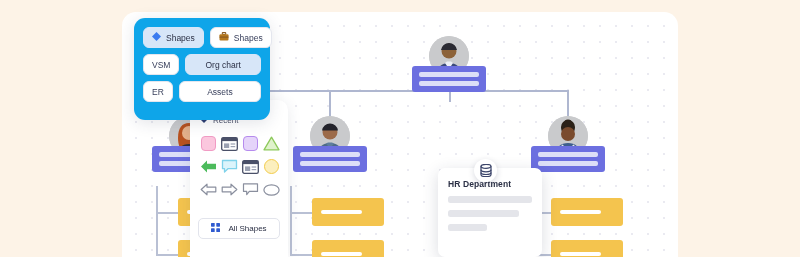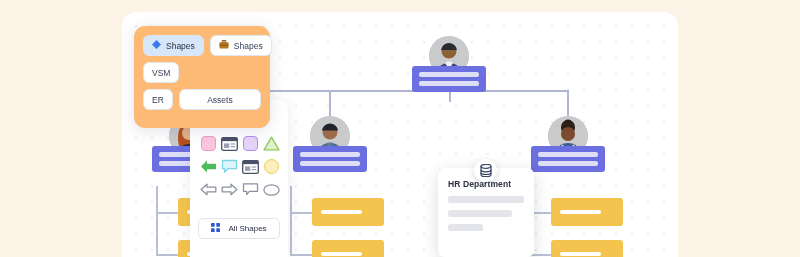--- a/index.html
+++ b/index.html
@@ -47,21 +47,21 @@
   }
   .card-purple .bar{ height:7px; background:#DDDFF7; border-radius:2px; }
   .card-yellow{
     position:absolute; background:#F4C44E; border-radius:3px;
     display:flex; align-items:center; padding:0 9px;
   }
   .card-yellow .bar{ height:4px; background:#FFFFFF; border-radius:2px; width:76%; }
 
   
   #hrcard{
-    position:absolute; left:438px; top:168px; width:96px; height:89px;
+    position:absolute; left:438px; top:168px; width:104px; height:89px;
     background:#fff; border-radius:7px;
     box-shadow:0 4px 16px rgba(40,45,80,.17);
     padding:11px 10px 0 10px; z-index:40;
   }
   #hrcard .title{ font-size:8.5px; font-weight:bold; color:#2B3045; letter-spacing:.1px; }
   #hrcard .ph{ background:#E4E5EA; border-radius:2.5px; height:7px; margin-top:7px; }
   #hrcard .ph.w1{ width:100%; }
   #hrcard .ph.w2{ width:84%; }
   #hrcard .ph.w3{ width:46%; }
   #hrbadge{
@@ -85,22 +85,22 @@
   .sq{ width:15px;height:15px;border-radius:4px; }
   #allshapes{
     position:absolute; left:8px; bottom:18px; width:82px; height:21px;
     border:1px solid #E2E4EC; border-radius:5px; background:#fff;
     display:flex; align-items:center; justify-content:center; gap:8px;
     font-size:8px; color:#2B3045;
   }
 
   
   #toolbar{
-    position:absolute; left:134px; top:26px; width:136px; height:102px;
-    background:#fdba74; border-radius:11px;
+    position:absolute; left:134px; top:18px; width:136px; height:102px;
+    background:#0ea5e9; border-radius:11px;
     box-shadow:0 3px 16px rgba(40,45,80,.13);
     z-index:60; padding:9px 9px;
   }
   .tb-row{ display:flex; gap:6px; margin-bottom:6px; }
   .tb-btn{
     height:21px; border:1px solid #E4E6EE; border-radius:6px; background:#fff;
     display:flex; align-items:center; justify-content:center; gap:5px;
     font-size:8.5px; color:#39405C; padding:0 8px; white-space:nowrap;
   }
   .tb-btn.active{ background:#D7E6F8; border-color:#D7E6F8; color:#2B3045; }
@@ -338,20 +338,23 @@
         </svg>
       </span>
       <span>Shapes</span>
     </div>
   </div>
 
   <div class="tb-row">
     <div class="tb-btn">
       <span>VSM</span>
     </div>
+    <div class="tb-btn active grow">
+      <span>Org chart</span>
+    </div>
   </div>
 
   <div class="tb-row">
     <div class="tb-btn">
       <span>ER</span>
     </div>
     <div class="tb-btn grow">
       <span>Assets</span>
     </div>
   </div>

